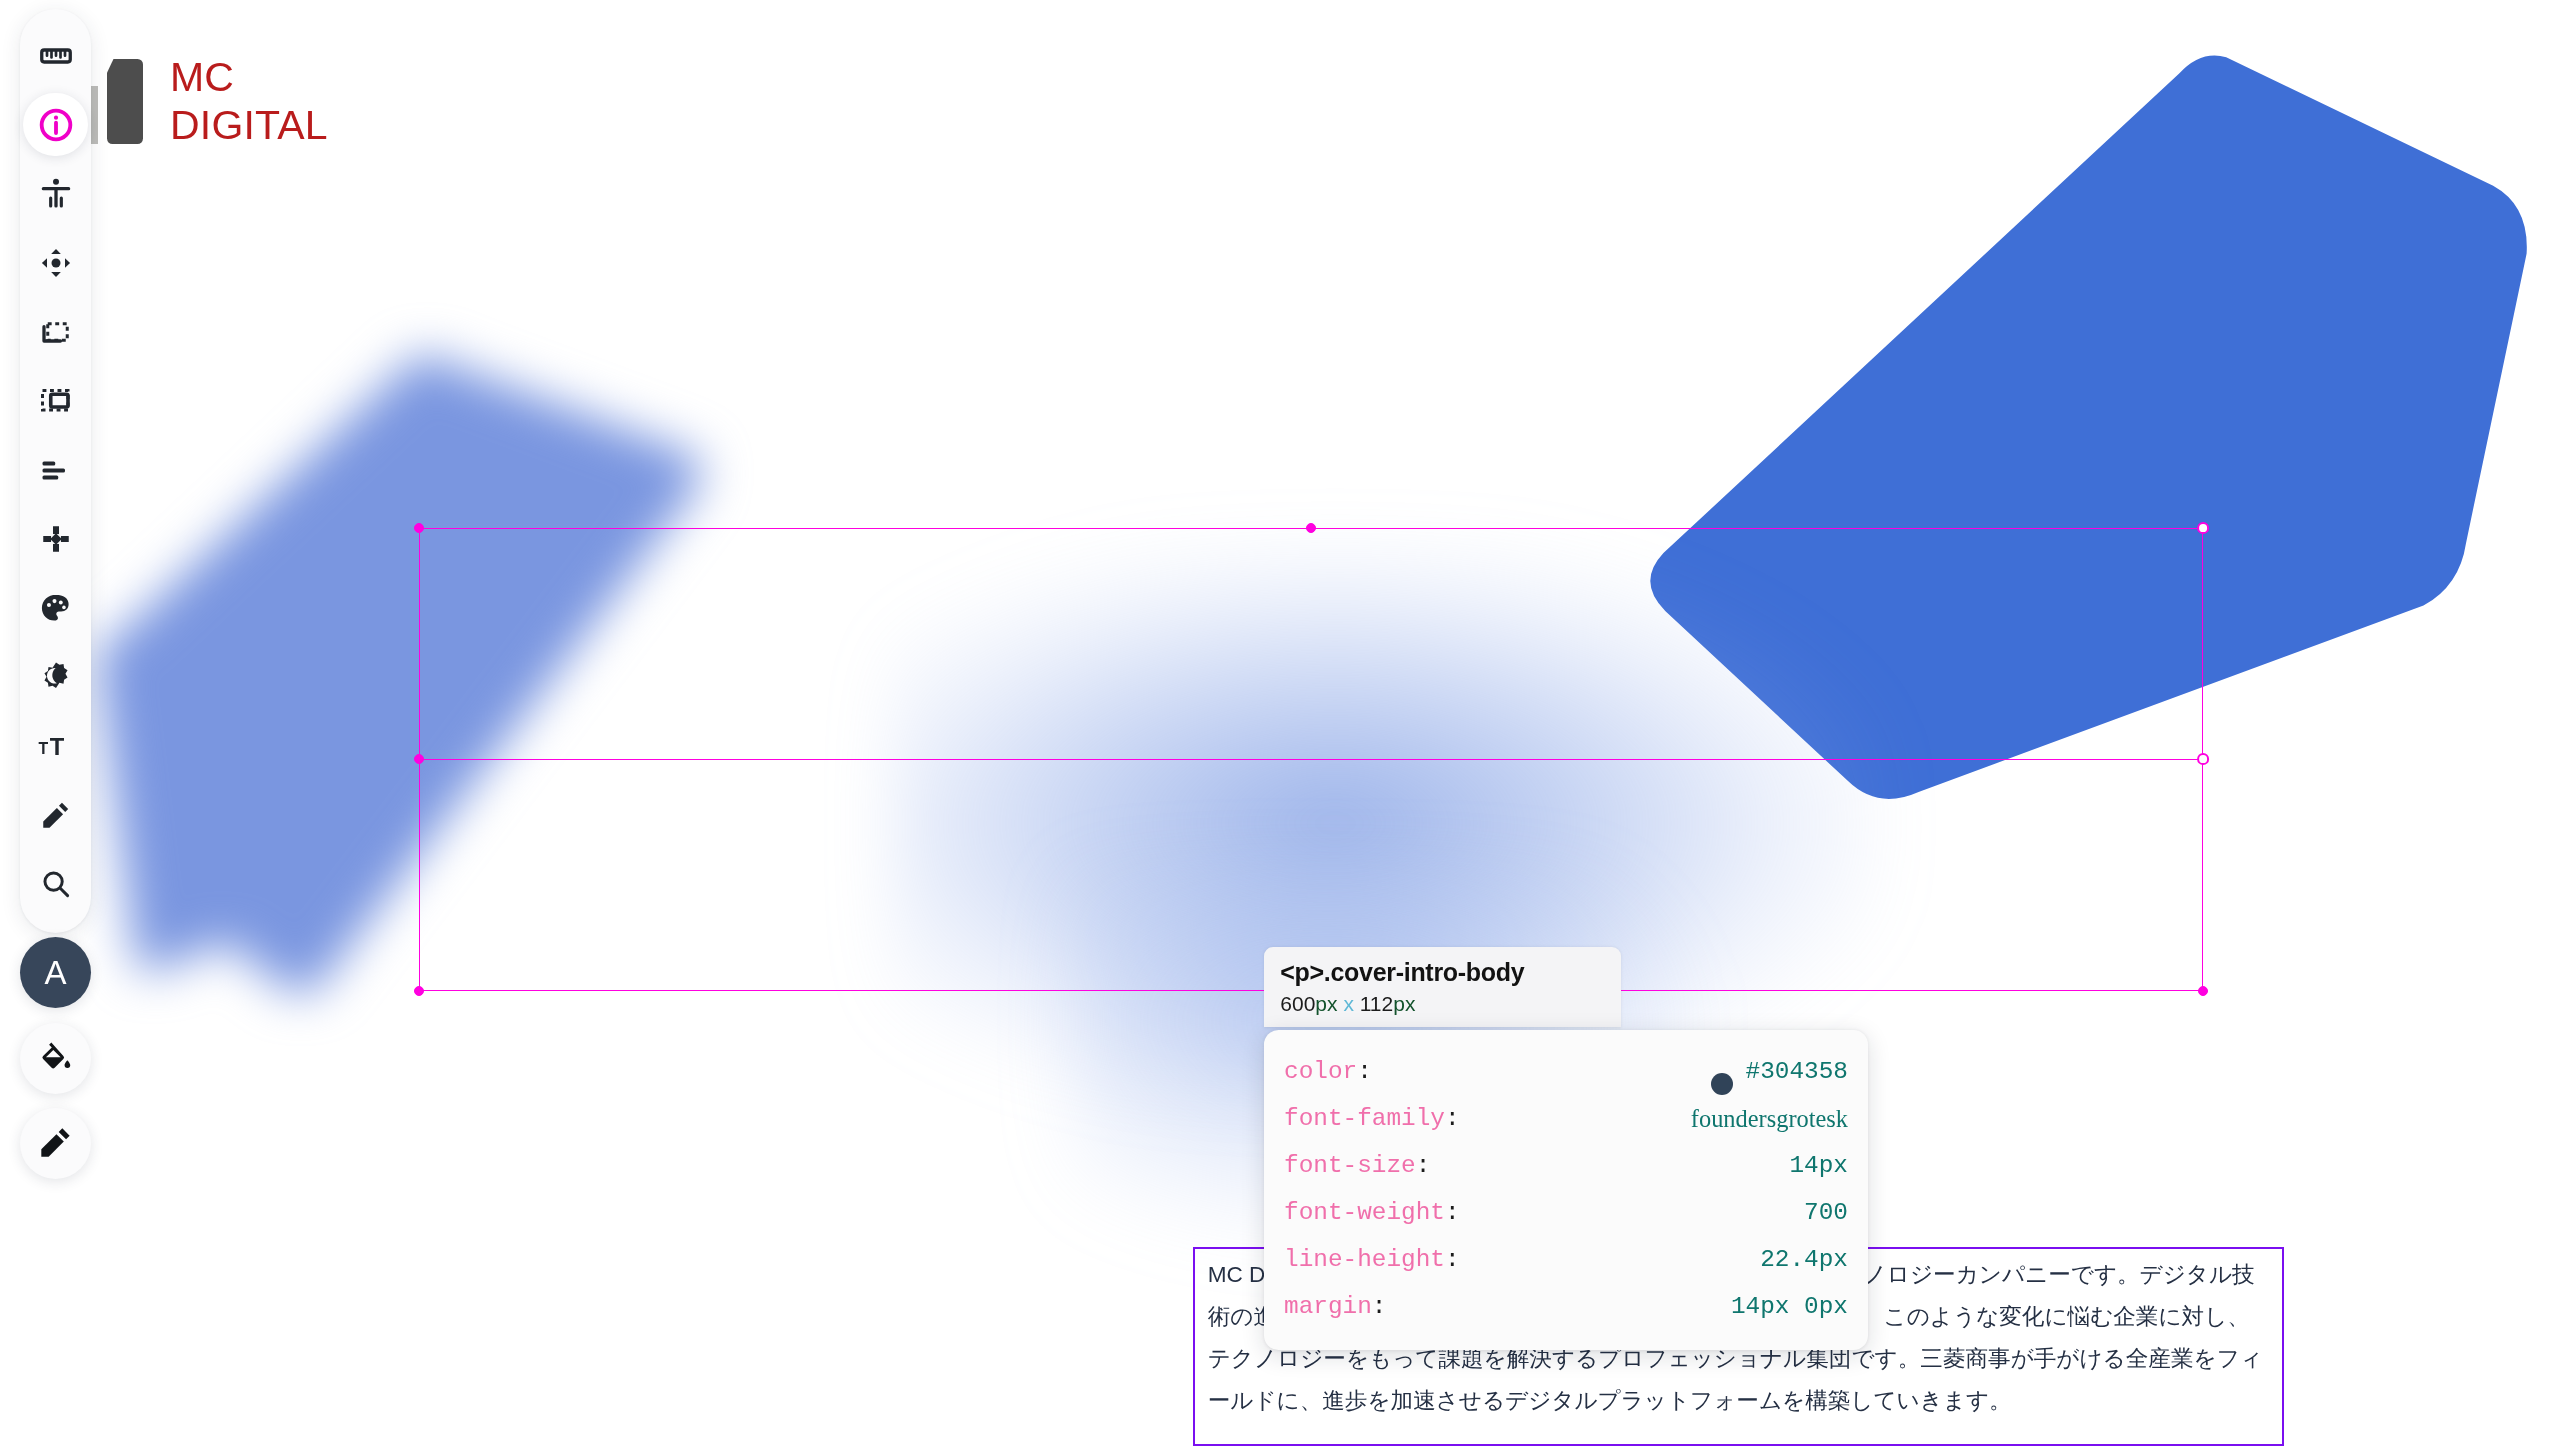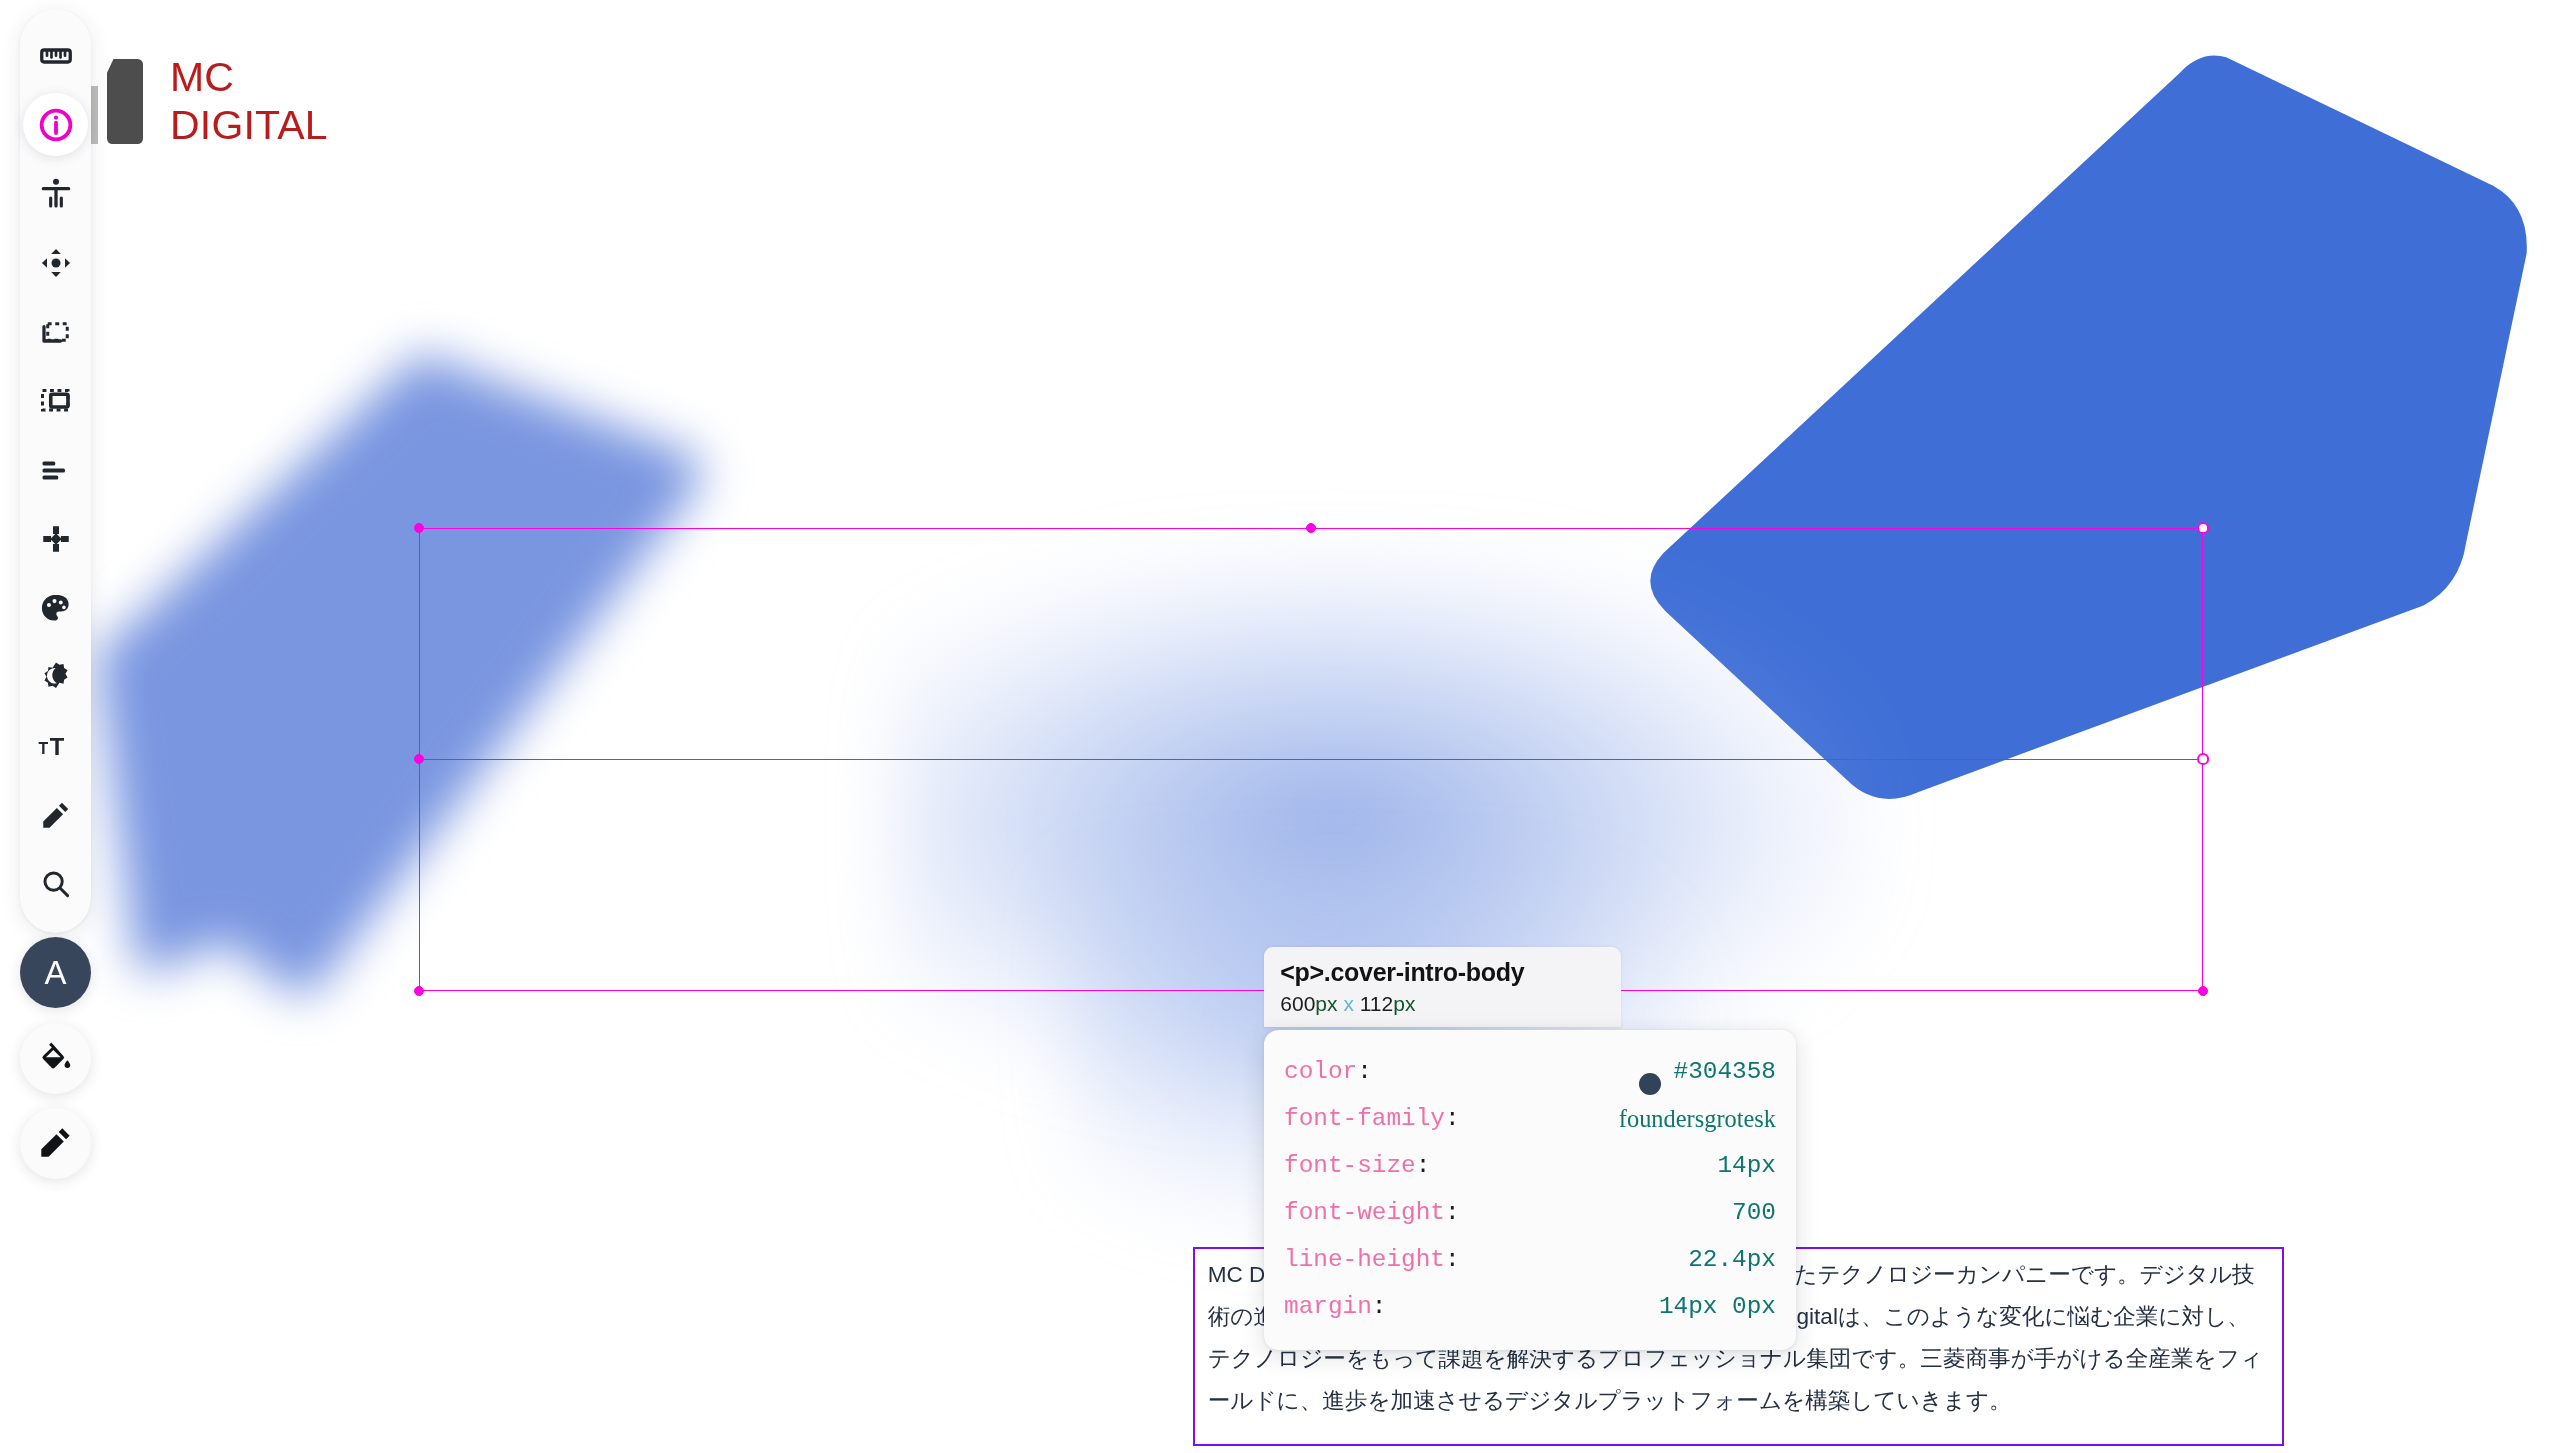--- a/index.html
+++ b/index.html
@@ -240,21 +240,21 @@
   }
   .inspect-dims .unit { color: #14532d; }
   .inspect-dims .x { color: #5fb8d6; }
 
   .inspect-body {
     margin-top: 3.6px;
     background: #fbfbfb;
     border-radius: 14.5px;
     box-shadow: 0 5.4px 23.5px rgba(20,25,40,0.14), 0 0.9px 3.6px rgba(20,25,40,0.08);
     padding: 18px 20px 20px 20px;
-    width: 532px;
+    width: 604px;
   }
   .prop-row {
     display: flex; align-items: center;
     font-family: "Liberation Mono", monospace;
     font-size: 24.4px;
     line-height: 47px;
     height: 47px;
   }
   .prop-key { color: #f06fab; white-space: nowrap; }
   .prop-colon { color: #1c1c1c; }

